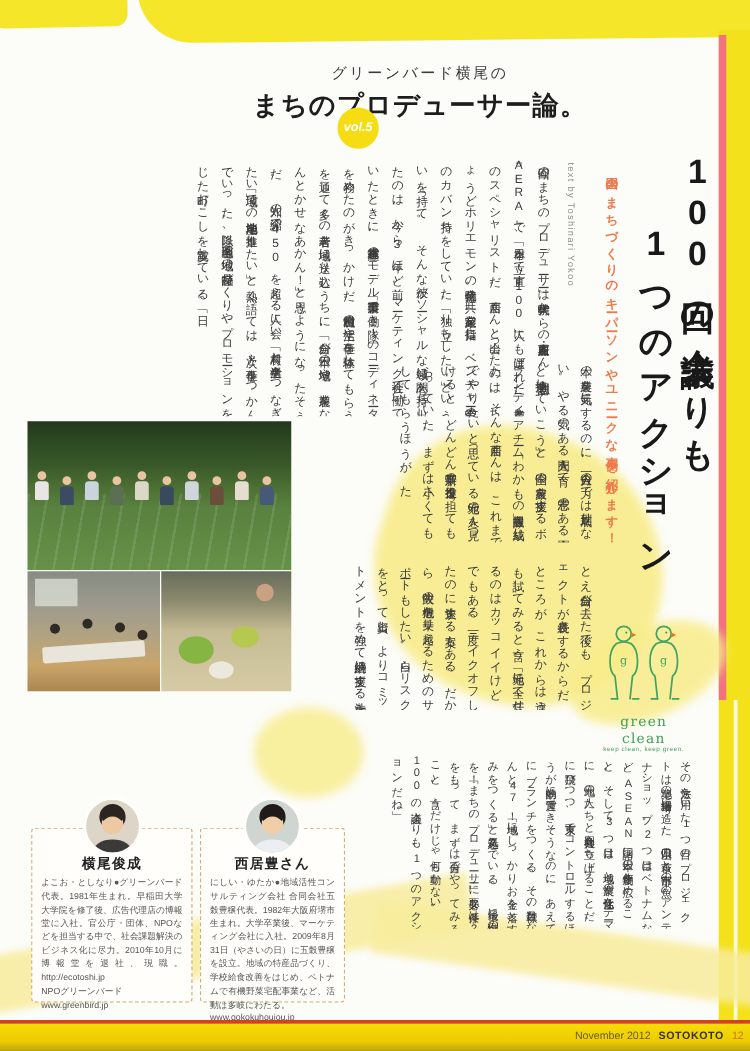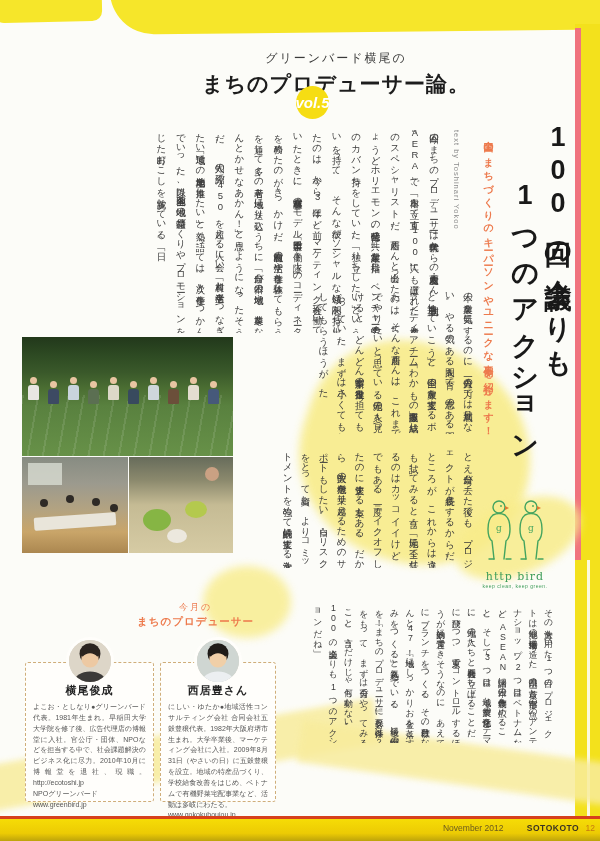--- a/index.html
+++ b/index.html
@@ -15,22 +15,22 @@
   .blob{background:#f8ec8a;filter:blur(4px);}
   .blob1{left:300px;top:345px;width:232px;height:218px;border-radius:45% 55% 50% 50%;transform:rotate(18deg);opacity:.9;}
   .blob2{left:452px;top:502px;width:132px;height:72px;border-radius:50%;transform:rotate(-22deg);opacity:.85;}
   .blob3{left:203px;top:566px;width:88px;height:72px;border-radius:50%;opacity:.8;}
   .ribbon1{left:-30px;top:733px;width:410px;height:46px;background:#f8ec9c;transform:rotate(-10deg);filter:blur(3px);opacity:.85;}
   .ribbon2{left:298px;top:743px;width:330px;height:42px;background:#f8ec9c;transform:rotate(8deg);filter:blur(3px);opacity:.85;}
   
   .header{position:absolute;left:0;top:50px;width:600px;text-align:center;z-index:3;padding-left:36px;}
   .kicker{font-size:12px;color:#3a3a3a;letter-spacing:2px;}
   .title{font-size:21px;font-weight:bold;color:#1d1d1d;letter-spacing:1px;margin-top:3px;}
-  .vol-badge{position:absolute;left:296px;top:86px;width:33px;height:33px;border-radius:50%;
-             background:#f6dd13;color:#fff;font-weight:bold;font-style:italic;font-size:15px;
+  .vol-badge{position:absolute;left:270px;top:86px;width:33px;height:33px;border-radius:50%;
+             background:#f6dd13;color:#fff;font-weight:bold;font-style:italic;font-size:10px;
              display:flex;align-items:center;justify-content:center;z-index:4;}
   
   .vtext{position:absolute;writing-mode:vertical-rl;text-orientation:upright;overflow:hidden;z-index:3;color:#3a3a3a;}
   .hl{font-size:27px;font-weight:bold;color:#191919;letter-spacing:3px;line-height:1.2;}
   .hl1{left:538px;top:122px;height:340px;width:36px;}
   .hl2{left:505px;top:180px;height:330px;width:36px;}
   .standfirst{left:481px;top:133px;height:368px;width:14px;font-size:10px;font-weight:bold;
               color:#ed7a4d;letter-spacing:2px;}
   .credit{left:449px;top:130px;height:130px;width:12px;font-size:7.5px;color:#8b8b8b;
           text-orientation:mixed;letter-spacing:1px;}
@@ -74,21 +74,21 @@
   .card2{left:160px;width:114px;}
   .avatar{position:absolute;left:50%;top:-26px;transform:translateX(-50%);width:42px;height:42px;
           border-radius:50%;border:3px solid #fffefb;overflow:hidden;background:#d9d3c6;}
   .pname{margin-top:20px;text-align:center;font-size:11px;font-weight:bold;color:#222;letter-spacing:1px;}
   .bio{padding:4px 7px 0;font-size:7px;line-height:1.55;color:#555;text-align:justify;white-space:pre-line;}
   
   .bottombar{position:absolute;left:0;top:816px;width:600px;height:25px;z-index:5;
              background:linear-gradient(#f6dc06 0%,#eccb04 65%,#bda30b 100%);
              border-top:3px solid #d6401c;box-sizing:border-box;}
   .footer{position:absolute;right:5px;top:4px;font-size:8.5px;color:#6b5a1e;}
-  .footer .mag{font-weight:bold;color:#3a3322;margin-left:21px;letter-spacing:.5px;}
+  .footer .mag{font-weight:bold;color:#3a3322;margin-left:4px;letter-spacing:.5px;}
   .footer .pg{font-weight:normal;color:#c77a10;margin-left:4px;}
 </style>
 </head>
 <body>
 
 <div class="page">
 
   <div class="decor top-band-a"></div>
   <div class="decor top-band-b"></div>
   <div class="decor right-band"></div>
@@ -187,28 +187,24 @@
         <path d="M13 61 h-5 M25 61 h5"></path>
         <circle cx="50" cy="9" r="6"></circle>
         <path d="M56 8 l4 2 -4 2" fill="#e07830" stroke="none"></path>
         <circle cx="52" cy="8" r="0.9" fill="#43a45f" stroke="none"></circle>
         <path d="M44 17 q-5 4 -5 14 q0 9 4 12 l2 18 M56 17 q5 4 5 14 q0 9 -4 12 l-2 18 M44 17 q6 -3 12 0"></path>
         <path d="M45 61 h-5 M57 61 h5"></path>
         <text x="15" y="33" font-size="9" fill="#43a45f" stroke="none" font-family="DejaVu Serif,serif">g</text>
         <text x="47" y="33" font-size="9" fill="#43a45f" stroke="none" font-family="DejaVu Serif,serif">g</text>
       </g>
     </svg>
-    <div class="gb-name">http bird</div>
+    <div class="gb-name">green clean</div>
     <div class="gb-tag">keep clean, keep green.</div>
   </div>
 
-  <div class="monthly-label">
-    <div class="l1">今月の</div>
-    <div class="l2">まちのプロデューサー</div>
-  </div>
 
   <div class="card card2">
     <div class="avatar">
       <svg width="42" height="42" viewBox="0 0 40 40">
         <rect width="40" height="40" fill="#cfd6d2"></rect>
         <ellipse cx="20" cy="40" rx="15" ry="10" fill="#eceff1"></ellipse>
         <circle cx="20" cy="13" r="10" fill="#1f1b18"></circle>
         <circle cx="20" cy="18" r="8.2" fill="#f0cfa8"></circle>
         <path d="M11 13 a10 7 0 0 1 18 0 l-2 3 a9 9 0 0 0 -14 0 z" fill="#1f1b18"></path>
       </svg>

